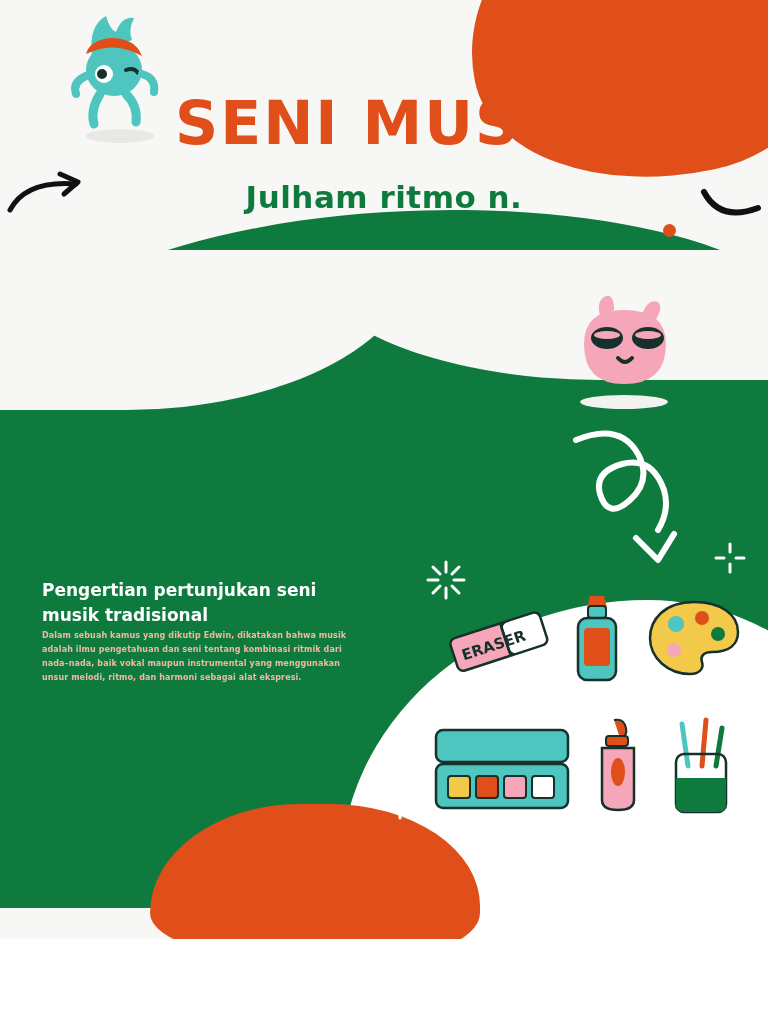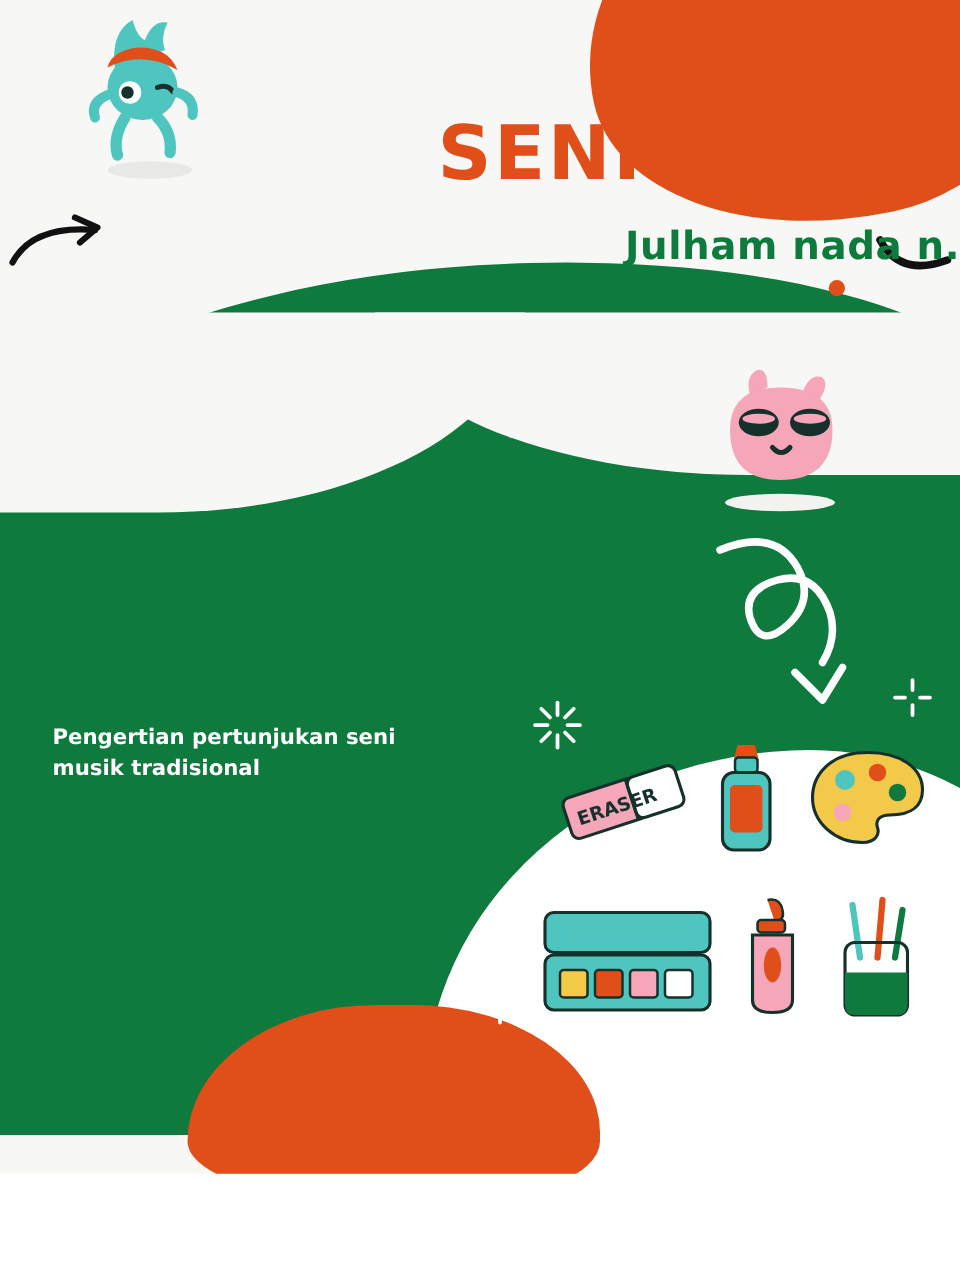--- a/index.html
+++ b/index.html
@@ -107,21 +107,21 @@
     height: 85px;
     background: #ffffff;
   }
 
   
   .title-wrap {
     position: absolute;
     left: 0;
     top: 88px;
     width: 768px;
-    text-align: right;
+    text-align: center;
     z-index: 20;
   }
   .title-line {
     font-family: "DejaVu Sans", sans-serif;
     font-weight: 700;
     font-size: 60px;
     letter-spacing: 2px;
     color: #e04f19;
     line-height: 1.18;
     text-transform: uppercase;
@@ -216,25 +216,26 @@
   <div class="green-main"></div>
   <div class="green-top-notch"></div>
   <div class="green-top-notch2"></div>
 
   <div class="white-circle-bottom"></div>
   <div class="orange-bottom-blob"></div>
   <div class="white-bottom-cover"></div>
 
   <div class="title-wrap">
     <div class="title-line">SENI MUSIK</div>
-    <div class="subtitle">Julham nada n.</div>
+    <div class="subtitle">Julham ritmo n.</div>
   </div>
 
   <div class="body-block">
     <div class="body-heading">Pengertian pertunjukan seni musik tradisional</div>
+    <div class="body-paragraph">Dalam sebuah kamus yang dikutip Edwin, dikatakan bahwa musik adalah ilmu pengetahuan dan seni tentang kombinasi ritmik dari nada–nada, baik vokal maupun instrumental yang menggunakan unsur melodi, ritmo, dan harmoni sebagai alat ekspresi.</div>
   </div>
 
   <div class="deco mascot">
     <svg viewBox="0 0 110 140" width="110" height="140">
       <ellipse cx="58" cy="128" rx="34" ry="7" fill="#e8e8e6"></ellipse>
       <path d="M30 48 q-4 -30 14 -40 q4 14 10 16 q6 -16 18 -14 q-6 12 -2 22" fill="#4ec5be"></path>
       <ellipse cx="52" cy="62" rx="28" ry="26" fill="#4ec5be"></ellipse>
       <path d="M24 46 q28 -14 56 2 q-4 -10 -12 -14 q-18 -8 -34 0 q-8 4 -10 12z" fill="#e04f19"></path>
       <circle cx="42" cy="66" r="9" fill="#ffffff"></circle>
       <circle cx="40" cy="66" r="5" fill="#16312b"></circle>

